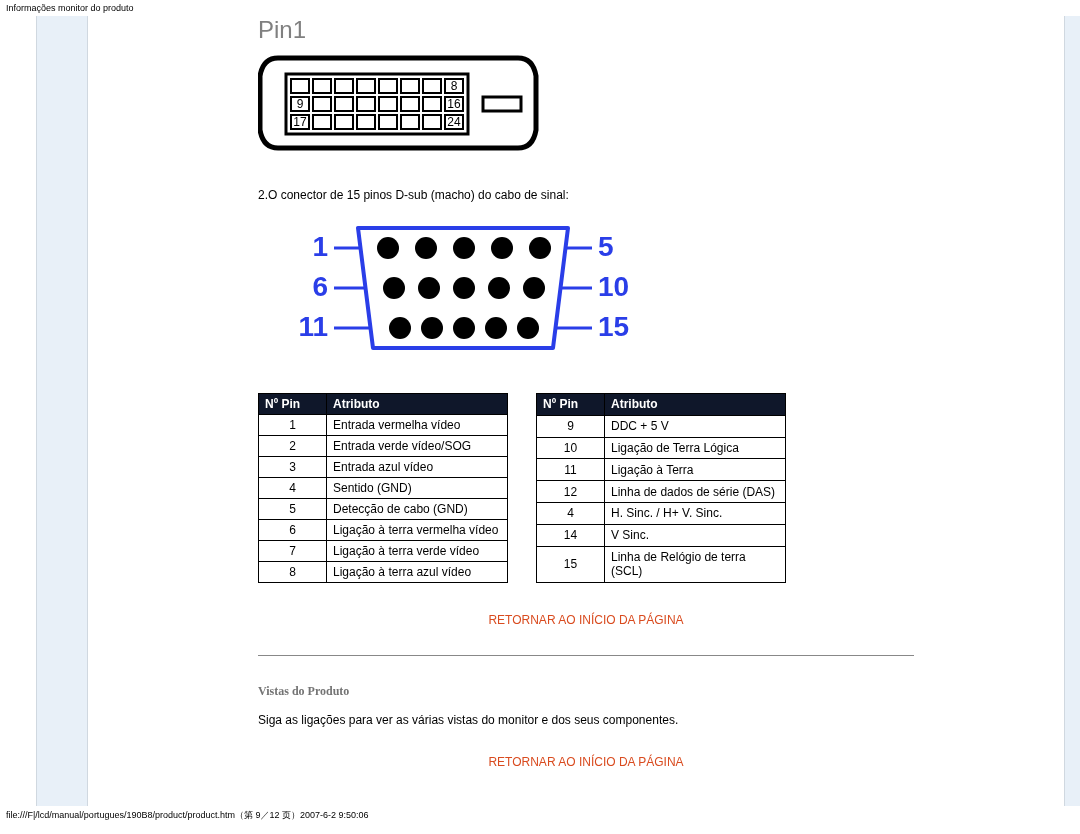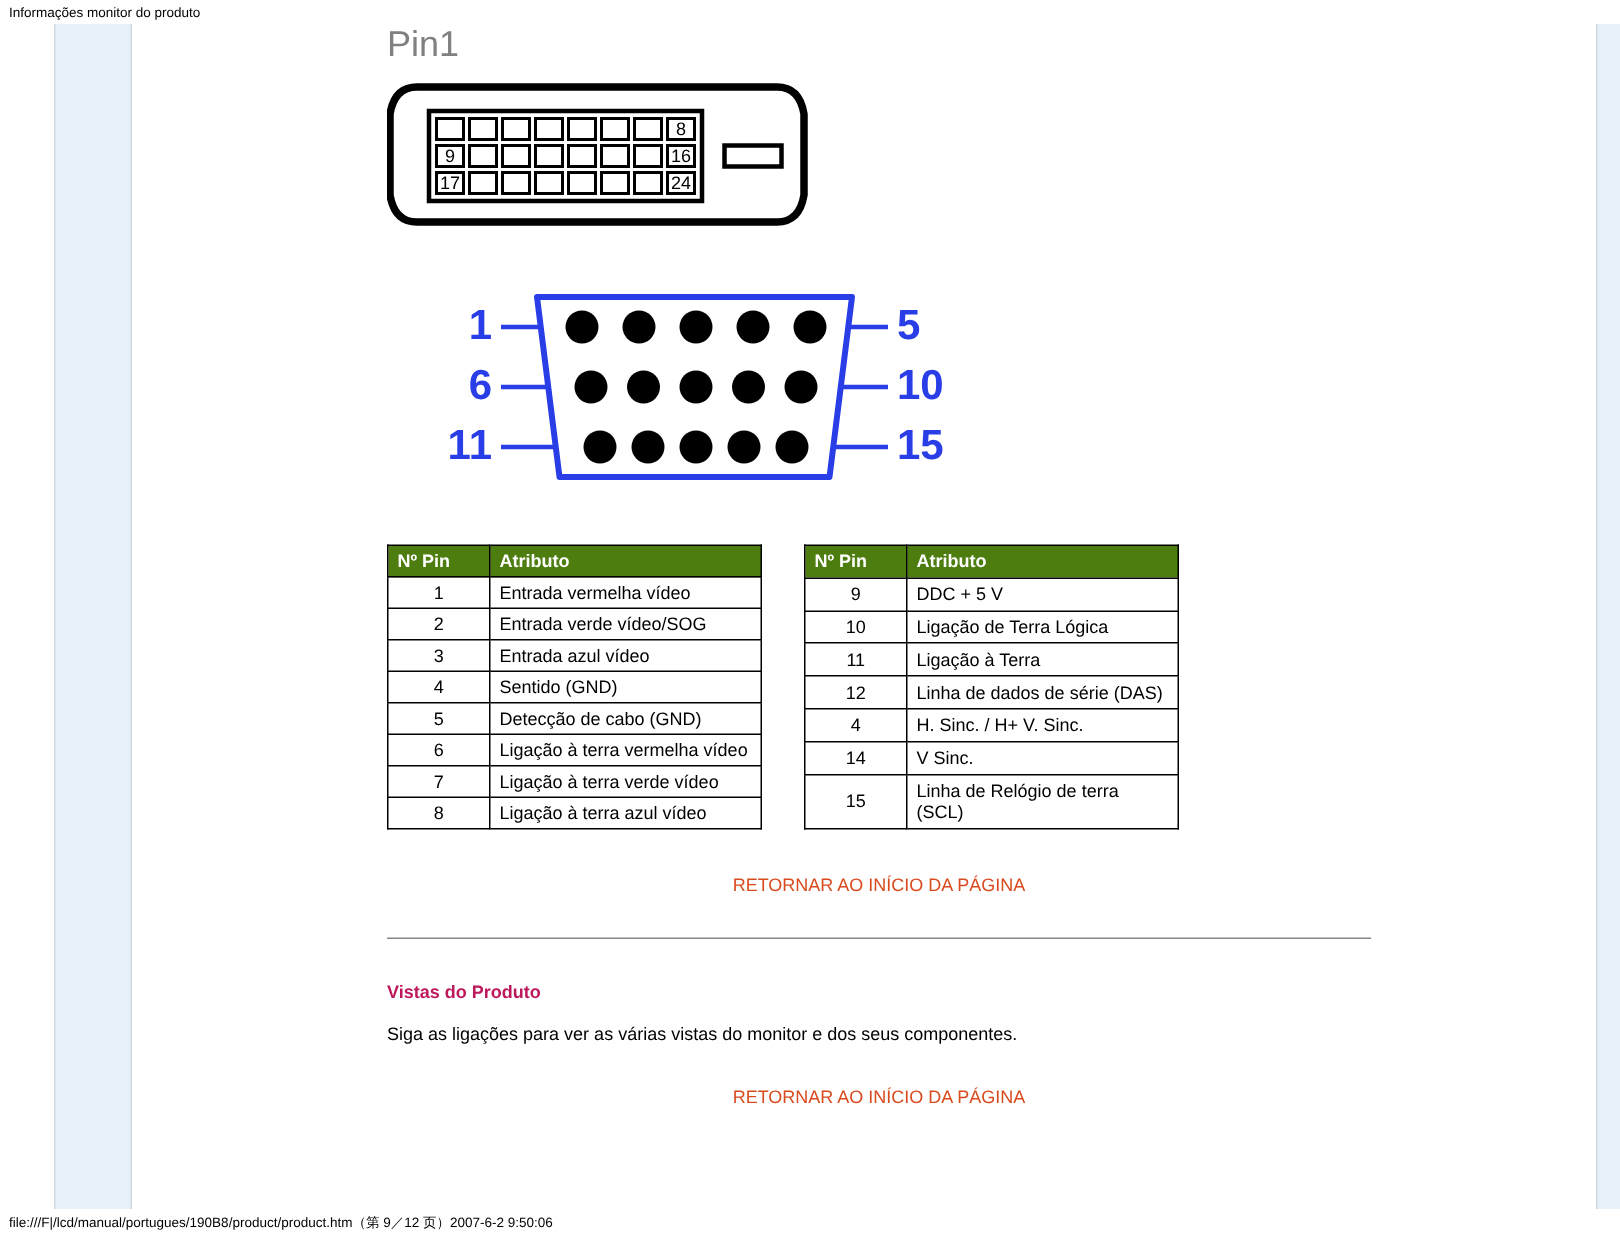--- a/index.html
+++ b/index.html
@@ -62,38 +62,39 @@
   table.pintable {
     border-collapse: collapse;
     width: 250px;
   }
   table.pintable th, table.pintable td {
     border: 1px solid #000;
     padding: 3px 6px;
     font-size: 12px;
   }
   table.pintable th {
-    background: #4d7c0f;
+    background: #0f172a;
     color: #fff;
     text-align: left;
     font-weight: bold;
   }
   table.pintable td.pinno {
     text-align: center;
     width: 55px;
   }
   .link-return {
     color: #d94b1f;
     text-align: center;
     margin: 28px 0;
   }
   .section-title {
-    color: #be185d;
+    color: #737373;
     font-weight: bold;
     margin: 18px 0 14px 0;
+    font-family: Liberation Serif, serif;
   }
   .link-blue {
     color: #2a3ee8;
     margin: 14px 0 30px 0;
   }
   hr.sep {
     border: none;
     border-top: 1px solid #888;
     margin: 18px 0 28px 0;
   }
@@ -155,20 +156,21 @@
         <rect x="225" y="49" width="38" height="14" fill="#fff" stroke="#000" stroke-width="3"></rect>
 
         <text x="196" y="42" font-size="12" font-family="Arial" text-anchor="middle">8</text>
         <text x="42" y="60" font-size="12" font-family="Arial" text-anchor="middle">9</text>
         <text x="196" y="60" font-size="12" font-family="Arial" text-anchor="middle">16</text>
         <text x="42" y="78" font-size="12" font-family="Arial" text-anchor="middle">17</text>
         <text x="196" y="78" font-size="12" font-family="Arial" text-anchor="middle">24</text>
       </svg>
     </div>
 
+    <div class="caption">2.O conector de 15 pinos D-sub (macho) do cabo de sinal:</div>
 
     <div class="vga-fig">
       <svg width="360" height="145" viewBox="0 0 360 145">
 
         <text x="30" y="38" font-size="28" font-weight="bold" fill="#2a3ee8" text-anchor="end">1</text>
         <text x="30" y="78" font-size="28" font-weight="bold" fill="#2a3ee8" text-anchor="end">6</text>
         <text x="30" y="118" font-size="28" font-weight="bold" fill="#2a3ee8" text-anchor="end">11</text>
 
         <text x="300" y="38" font-size="28" font-weight="bold" fill="#2a3ee8" text-anchor="start">5</text>
         <text x="300" y="78" font-size="28" font-weight="bold" fill="#2a3ee8" text-anchor="start">10</text>

